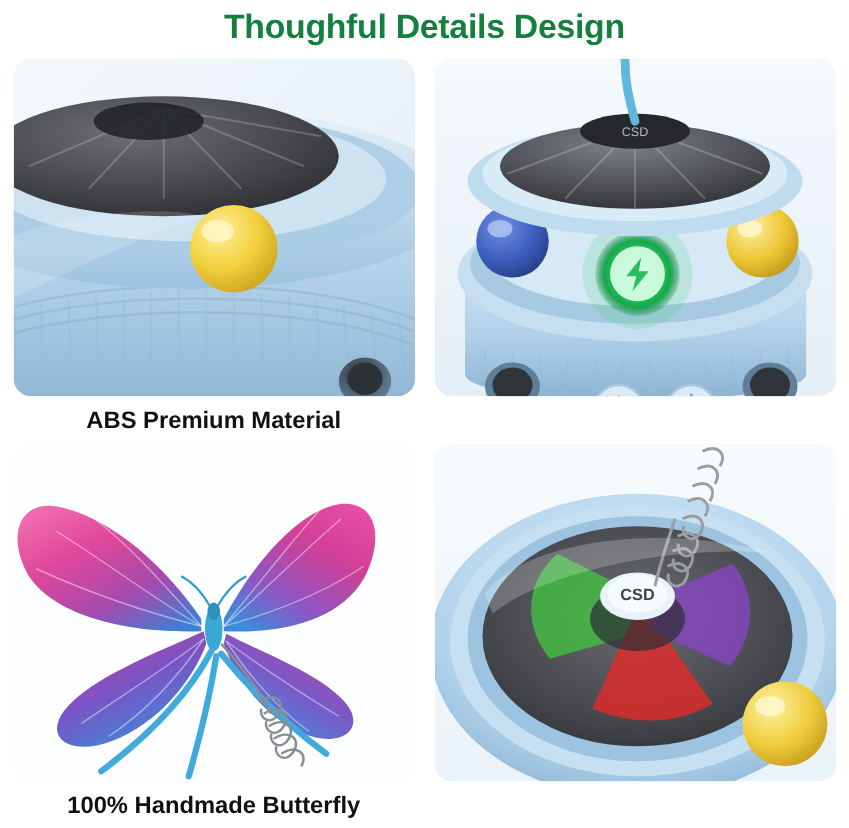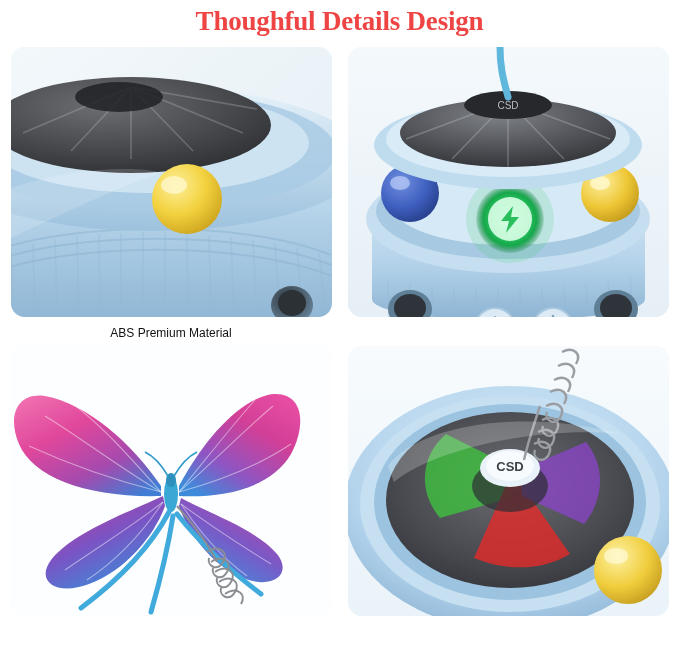--- a/index.html
+++ b/index.html
@@ -20,22 +20,22 @@
     height: 662px;
     box-sizing: border-box;
     padding: 0 8px;
   }
   .title {
     text-align: center;
     font-size: 27px;
     font-weight: bold;
     letter-spacing: -0.2px;
     margin: 6px 0 10px 0;
-    color: #ef4444;
-    font-family: Liberation Serif, serif;
+    color: #15803d;
+    font-family: Liberation Sans, sans-serif;
   }
   .grid {
     display: grid;
     grid-template-columns: 321px 321px;
     grid-template-rows: auto auto;
     column-gap: 16px;
     row-gap: 4px;
     justify-content: center;
   }
   .cell {
@@ -45,26 +45,27 @@
   }
   .photo {
     width: 321px;
     height: 270px;
     border-radius: 14px;
     overflow: hidden;
     position: relative;
     background: #eef4f8;
   }
   .caption {
-    font-size: 12px;
+    font-size: 19px;
     text-align: center;
     margin-top: 9px;
     margin-bottom: 2px;
     color: #111;
     line-height: 1.2;
+    font-weight: bold;
   }
   svg.scene { display:block; width:100%; height:100%; }
 </style>
 </head>
 <body>
 
 <div class="page">
 
   <div class="title">Thoughful Details Design</div>
 
@@ -337,20 +338,21 @@
           <g stroke="#8a8d92" stroke-width="2" fill="none">
             <path d="M166 160 C 182 178, 196 196, 206 216"></path>
             <path d="M196 206 C 208 198, 218 206, 212 216 C 206 226, 196 220, 198 212"></path>
             <path d="M200 216 C 212 208, 222 216, 216 226 C 210 236, 200 230, 202 222"></path>
             <path d="M204 226 C 216 218, 226 226, 220 236 C 214 246, 204 240, 206 232"></path>
             <path d="M208 236 C 220 228, 230 236, 224 246 C 218 256, 208 250, 210 242"></path>
             <path d="M214 248 C 226 240, 236 248, 230 258"></path>
           </g>
         </svg>
       </div>
+      <div class="caption">100% Handmade Butterfly</div>
     </div>
 
     <div class="cell">
       <div class="photo">
         <svg class="scene" viewBox="0 0 321 270" preserveAspectRatio="xMidYMid slice">
           <defs>
             <linearGradient id="p4bg" x1="0" y1="0" x2="0" y2="1">
               <stop offset="0%" stop-color="#f7fbfd"></stop>
               <stop offset="100%" stop-color="#eaf3f9"></stop>
             </linearGradient>

